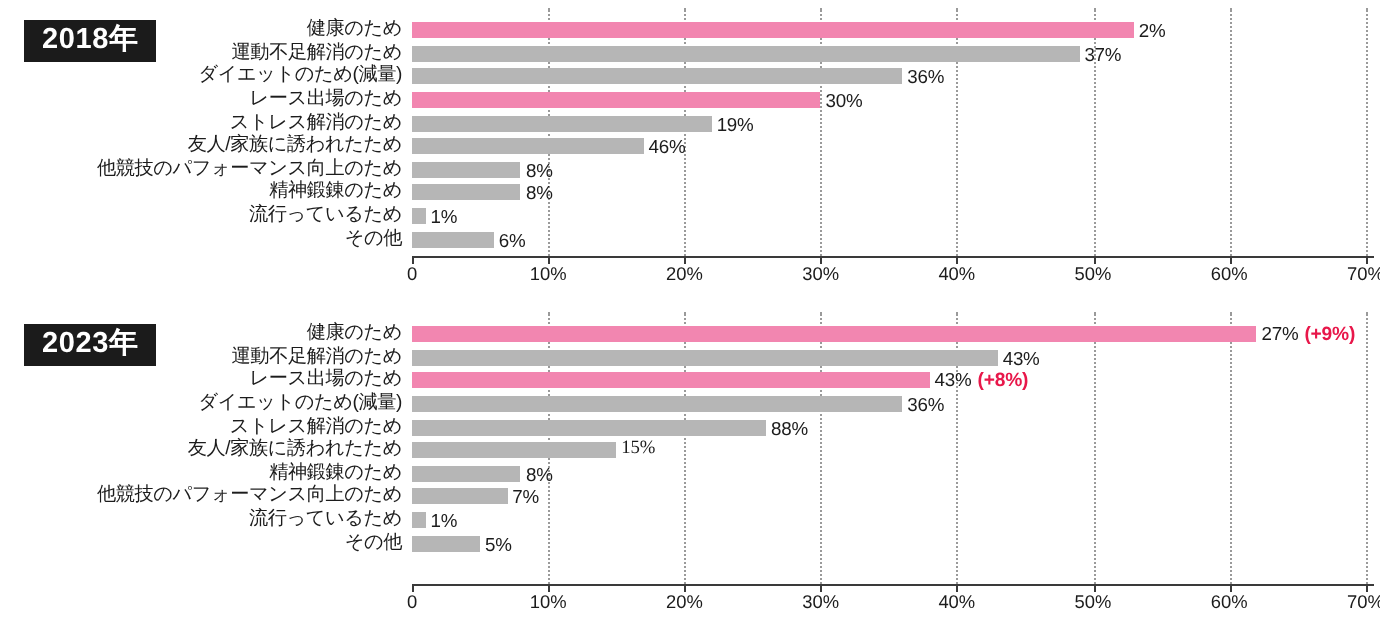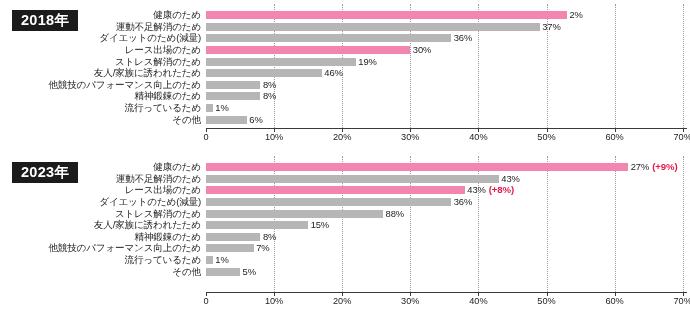--- a/index.html
+++ b/index.html
@@ -307,21 +307,21 @@
             <div class="bar-track" style="width: 177.06px;">
               <div class="bar" style="width: 177.06px;"></div>
             </div>
             <div class="bar-value" style="left: 385.56px;"><span>88%</span></div>
           </div>
           <div class="row">
             <div class="row-label">友人/家族に誘われたため</div>
             <div class="bar-track" style="width: 102.15px;">
               <div class="bar" style="width: 102.15px;"></div>
             </div>
-            <div class="bar-value" style="left: 310.65px;"><span>15%</span></div>
+            <div class="bar-value" style="left: 310.65px; font-family: Liberation Serif, serif;"><span>15%</span></div>
           </div>
           <div class="row">
             <div class="row-label">精神鍛錬のため</div>
             <div class="bar-track" style="width: 54.48px;">
               <div class="bar" style="width: 54.48px;"></div>
             </div>
             <div class="bar-value" style="left: 262.98px;"><span>8%</span></div>
           </div>
           <div class="row">
             <div class="row-label">他競技のパフォーマンス向上のため</div>

